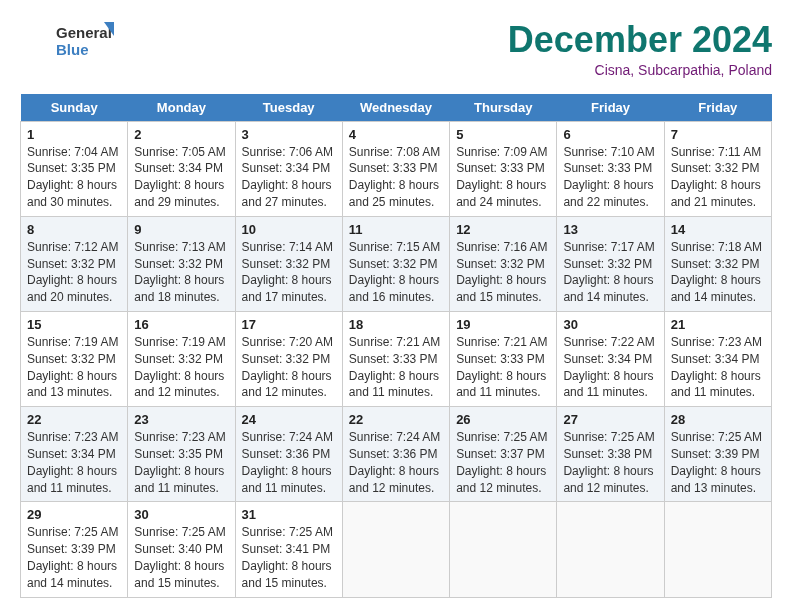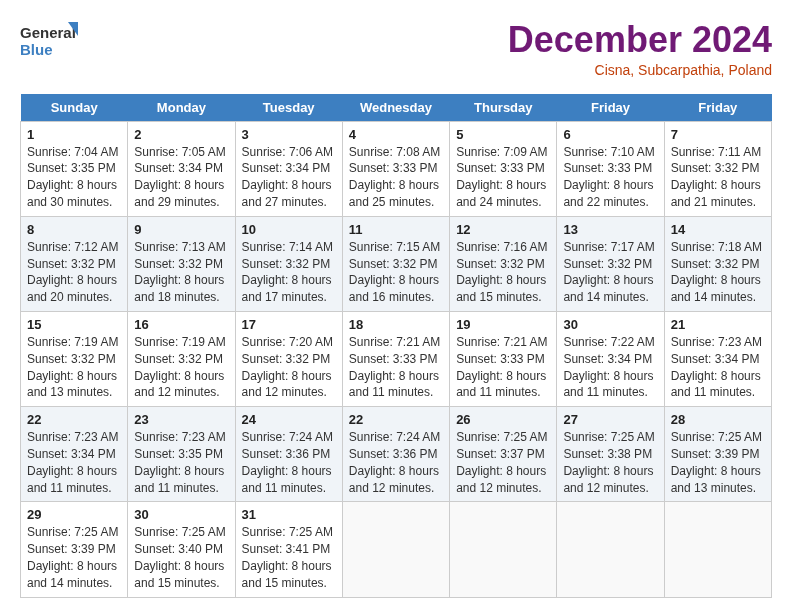--- a/index.html
+++ b/index.html
@@ -13,33 +13,34 @@
     .header {
       display: flex;
       justify-content: space-between;
       align-items: flex-start;
       margin-bottom: 16px;
     }
     .logo {
       display: flex;
       align-items: flex-start;
       gap: 4px;
+      margin-left: 36px;
     }
     .title-block {
       text-align: right;
     }
     .month-title {
       font-size: 36px;
       font-weight: bold;
-      color: #701a75;
+      color: #0f766e;
       line-height: 1.1;
     }
     .location {
       font-size: 14px;
-      color: #c2410c;
+      color: #701a75;
       margin-top: 2px;
     }
     table {
       width: 100%;
       border-collapse: collapse;
       font-size: 11px;
     }
     thead tr th {
       background-color: #3d7fc1;
       color: white;

